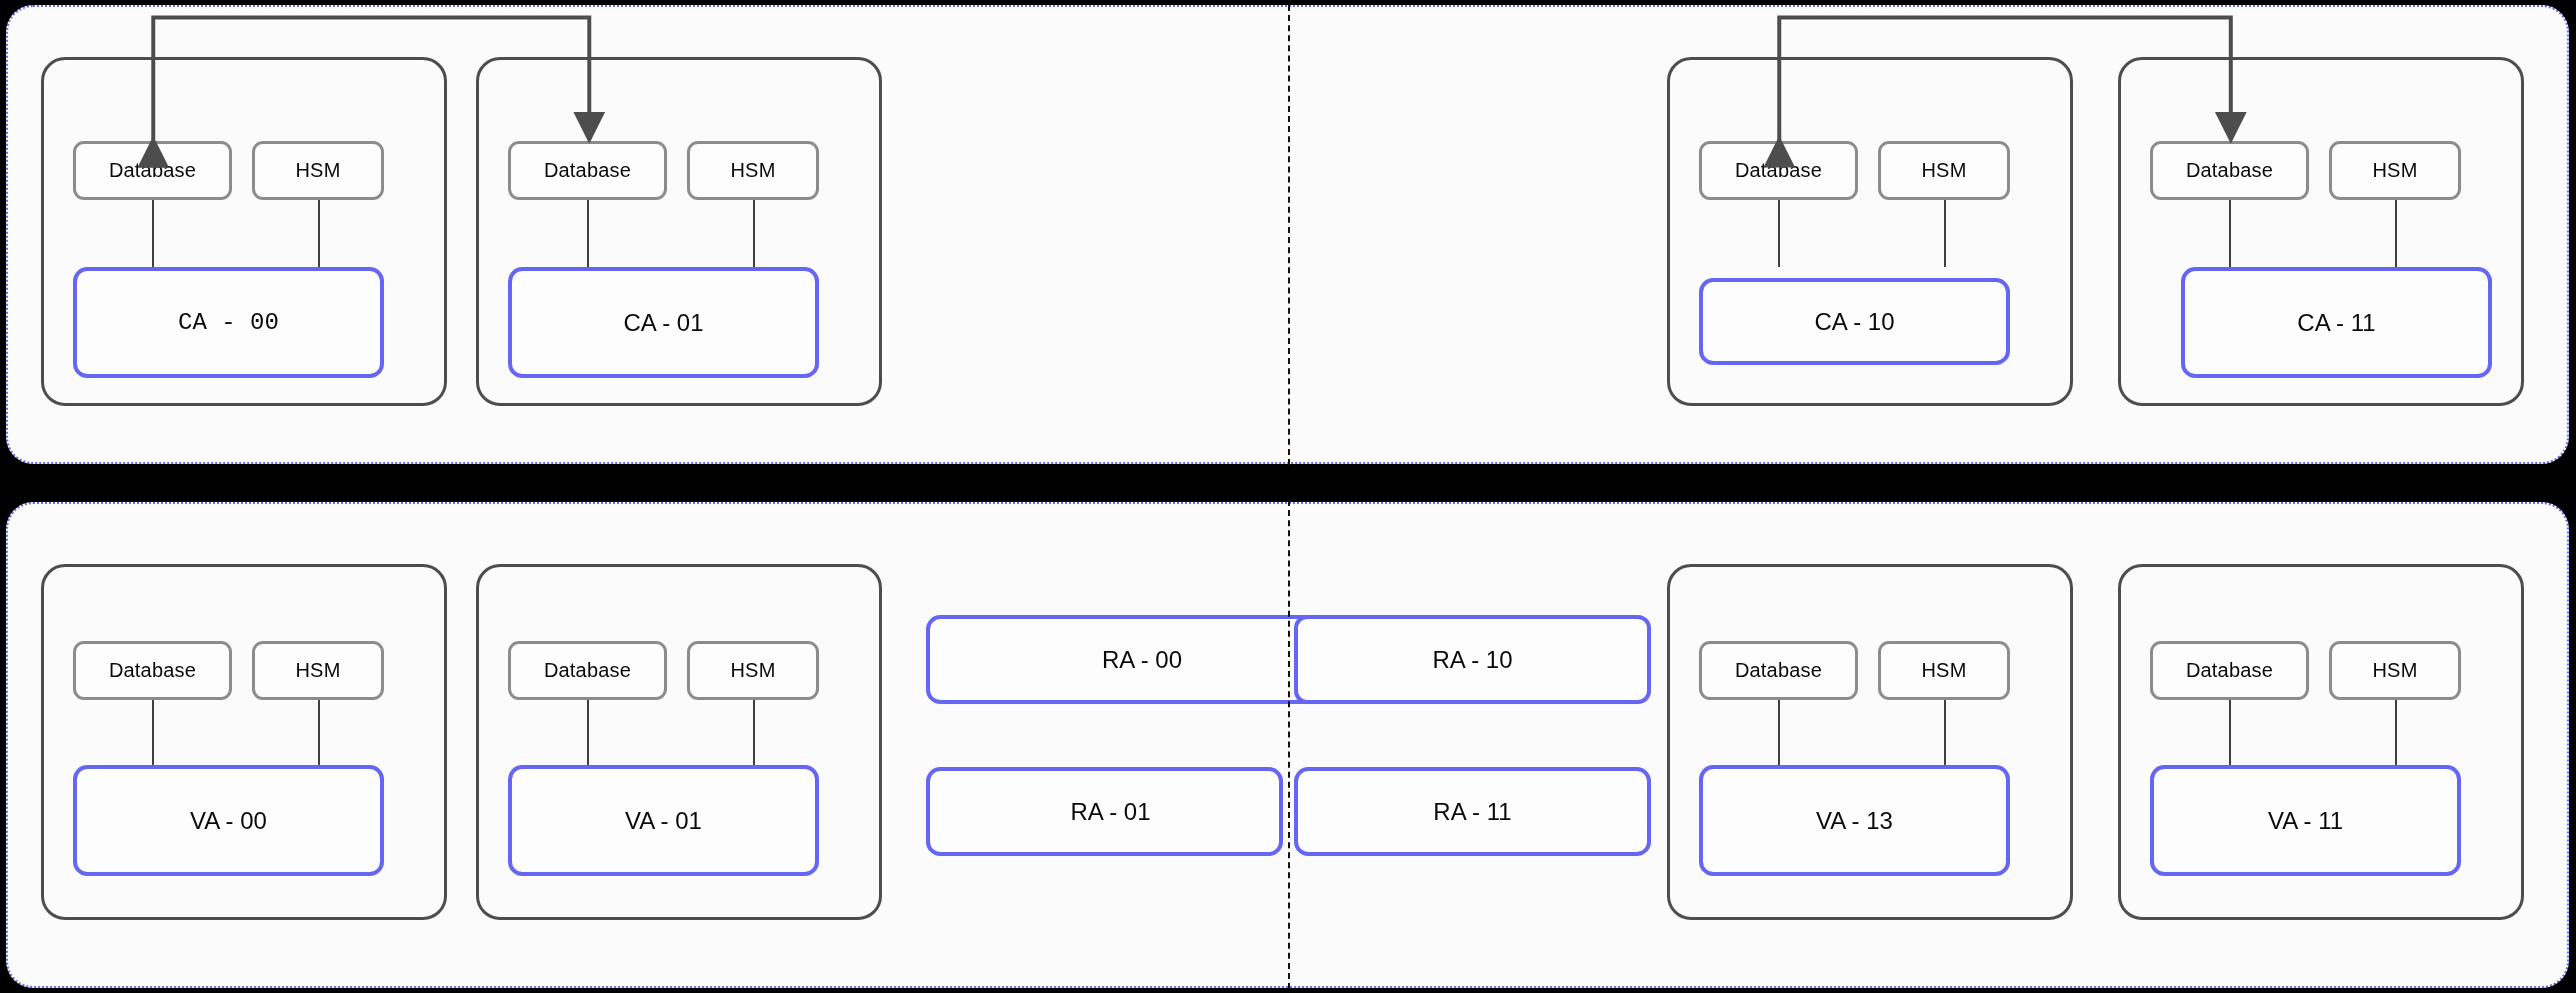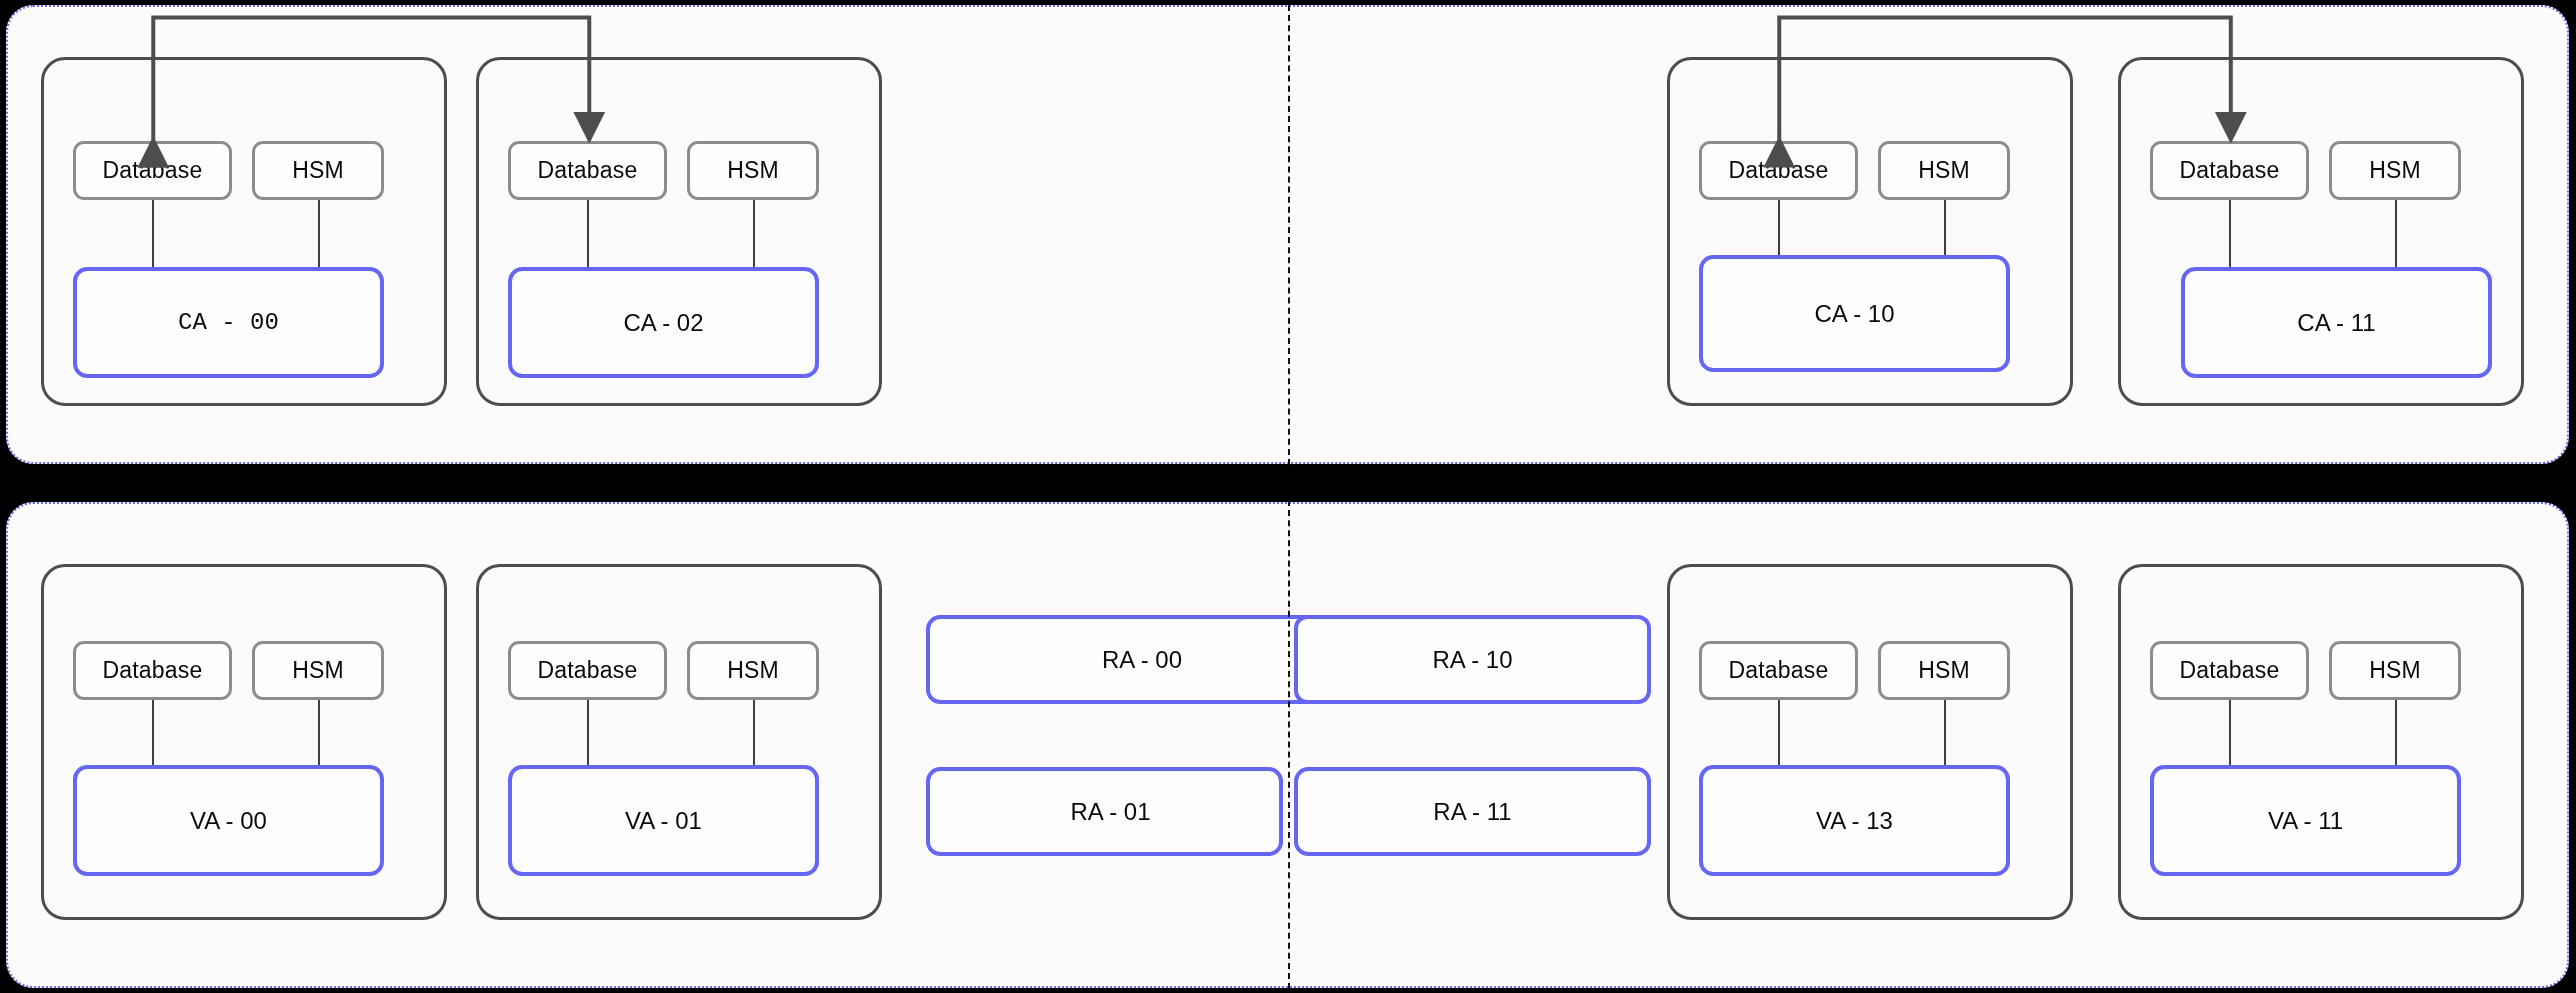--- a/index.html
+++ b/index.html
@@ -52,21 +52,21 @@
   
   .subbox {
     position: absolute;
     box-sizing: border-box;
     background: #fdfdfd;
     border: 3.2px solid #8c8c8c;
     border-radius: 11px;
     display: flex;
     align-items: center;
     justify-content: center;
-    font-size: 23px;
+    font-size: 20px;
     color: #0a0a0a;
     letter-spacing: 0.2px;
     white-space: nowrap;
   }
 
   
   .service-box {
     position: absolute;
     box-sizing: border-box;
     background: #fdfdfd;
@@ -106,37 +106,37 @@
   <div class="subbox" style="left:252px; top:141px; width:132px; height:59px;">HSM</div>
   <div class="stub" style="left:152px; top:200px; height:67px;"></div>
   <div class="stub" style="left:318px; top:200px; height:67px;"></div>
   <div class="service-box" style="left:73px; top:267px; width:311px; height:111px;font-family:Liberation Mono, monospace;">CA - 00</div>
 
   <div class="node-group" style="left:476px; top:57px; width:406px; height:349px;"></div>
   <div class="subbox" style="left:508px; top:141px; width:159px; height:59px;">Database</div>
   <div class="subbox" style="left:687px; top:141px; width:132px; height:59px;">HSM</div>
   <div class="stub" style="left:587px; top:200px; height:67px;"></div>
   <div class="stub" style="left:753px; top:200px; height:67px;"></div>
-  <div class="service-box" style="left:508px; top:267px; width:311px; height:111px;">CA - 02</div>
+  <div class="service-box" style="left:508px; top:267px; width:311px; height:111px;">CA - 01</div>
 
   <svg class="arrow-svg" style="left:0px; top:0px; width:953px; height:159px;" viewBox="0 0 1200 200" width="953" height="159">
     <defs>
       <marker id="ah-l" markerWidth="10" markerHeight="10" refX="7" refY="5" orient="auto" markerUnits="strokeWidth">
         <path d="M0,1 L8,5 L0,9 z" fill="#4d4d4d"></path>
       </marker>
     </defs>
     <path d="M193,176 L193,22 L742,22 L742,176" fill="none" stroke="#4d4d4d" stroke-width="5" marker-start="url(#ah-l)" marker-end="url(#ah-l)"></path>
   </svg>
 
   <div class="node-group" style="left:1667px; top:57px; width:406px; height:349px;"></div>
   <div class="subbox" style="left:1699px; top:141px; width:159px; height:59px;">Database</div>
   <div class="subbox" style="left:1878px; top:141px; width:132px; height:59px;">HSM</div>
   <div class="stub" style="left:1778px; top:200px; height:67px;"></div>
   <div class="stub" style="left:1944px; top:200px; height:67px;"></div>
-  <div class="service-box" style="left:1699px; top:255px; width:311px; height:117px;">CA - 10</div>
+  <div class="service-box" style="left:1699px; top:278px; width:311px; height:87px;">CA - 10</div>
 
   <div class="node-group" style="left:2118px; top:57px; width:406px; height:349px;"></div>
   <div class="subbox" style="left:2150px; top:141px; width:159px; height:59px;">Database</div>
   <div class="subbox" style="left:2329px; top:141px; width:132px; height:59px;">HSM</div>
   <div class="stub" style="left:2229px; top:200px; height:67px;"></div>
   <div class="stub" style="left:2395px; top:200px; height:67px;"></div>
   <div class="service-box" style="left:2150px; top:267px; width:311px; height:111px;margin-left:31px;">CA - 11</div>
 
   <svg class="arrow-svg" style="left:1588px; top:0px; width:988px; height:159px;" viewBox="0 0 1245 200" width="988" height="159">
     <defs>

